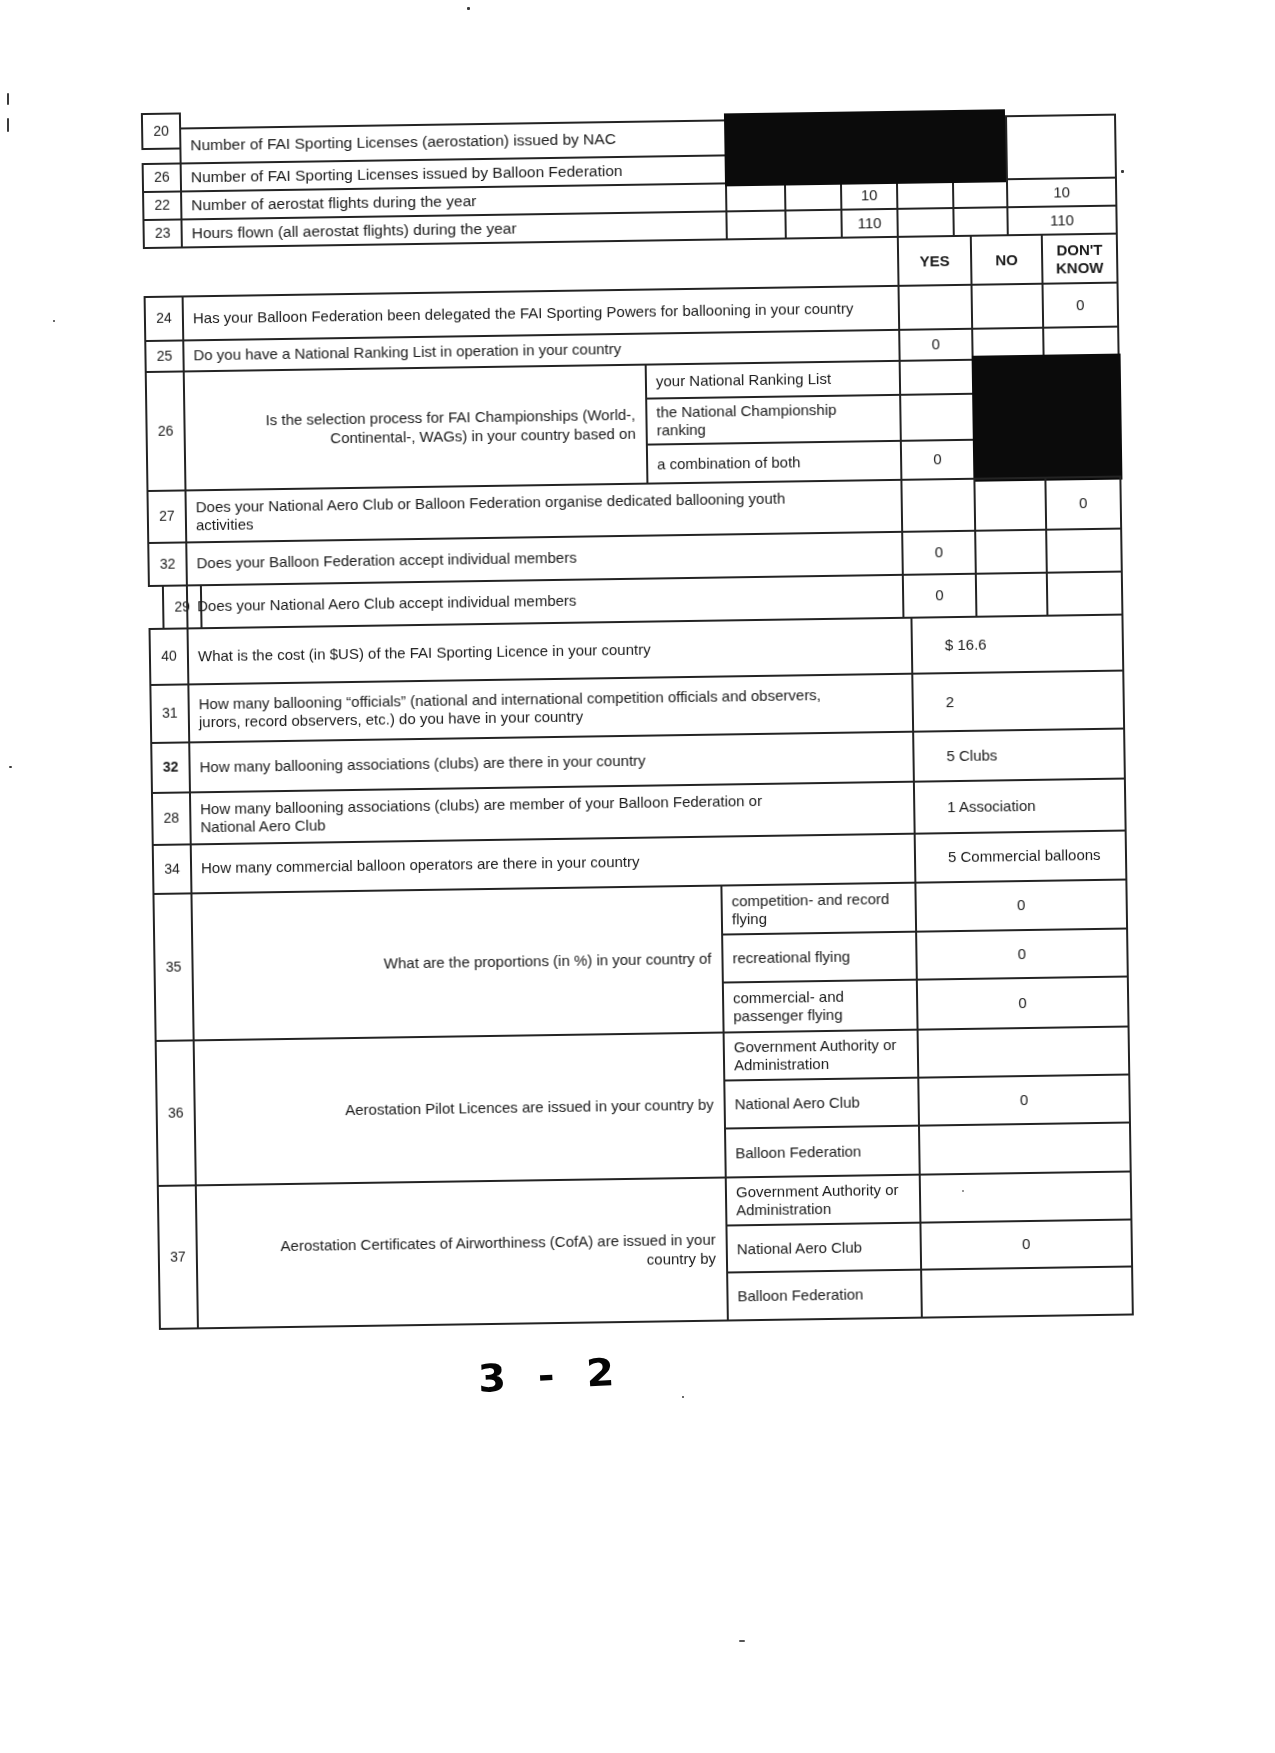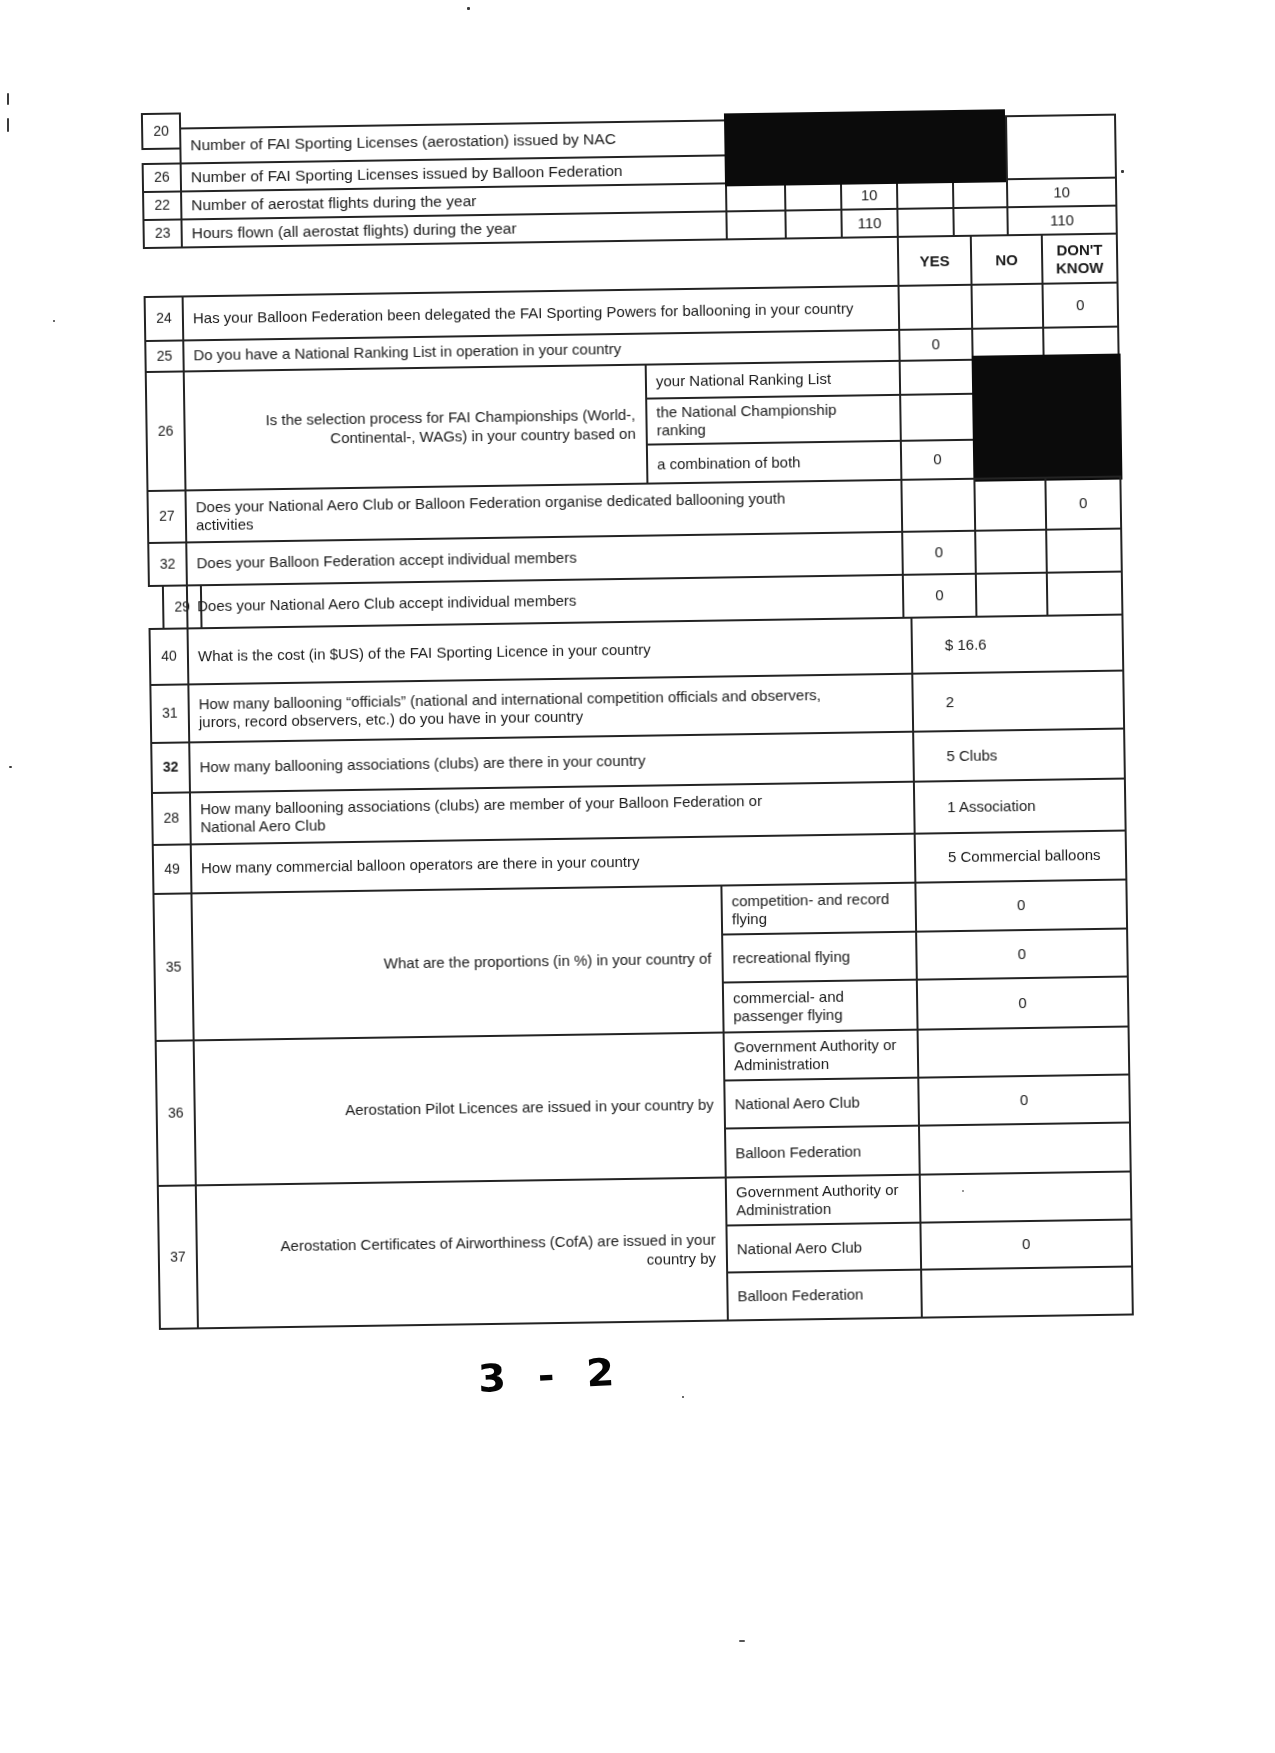--- a/index.html
+++ b/index.html
@@ -161,21 +161,21 @@
     <div class="c num" style="left:150px;top:742px;width:40px;height:52px;font-weight:bold;">32</div>
     <div class="c ql" style="left:188px;top:742px;width:726px;height:52px;">How many ballooning associations (clubs) are there in your country</div>
     <div class="c ans" style="left:912px;top:742px;width:213px;height:52px;">5 Clubs</div>
 
     <div class="c num" style="left:150px;top:792px;width:40px;height:54px;">28</div>
     <div class="c ql" style="left:188px;top:792px;width:726px;height:54px;">
         <span style="max-width:610px;">How many ballooning associations (clubs) are member of your Balloon Federation or National Aero Club</span>
       </div>
     <div class="c ans" style="left:912px;top:792px;width:213px;height:54px;">1 Association</div>
 
-    <div class="c num" style="left:150px;top:844px;width:40px;height:51px;">49</div>
+    <div class="c num" style="left:150px;top:844px;width:40px;height:51px;">34</div>
     <div class="c ql" style="left:188px;top:844px;width:726px;height:51px;">How many commercial balloon operators are there in your country</div>
     <div class="c ans" style="left:912px;top:844px;width:213px;height:51px;">5 Commercial balloons</div>
 
     <div class="c num" style="left:150px;top:893px;width:40px;height:149px;">35</div>
     <div class="c qr" style="left:188px;top:893px;width:532px;height:149px;">What are the proportions (in %) in your country of</div>
     <div class="c opt" style="left:718px;top:893px;width:196px;height:51px;">
         <span style="max-width:165px;">competition- and record flying</span>
       </div>
     <div class="c opt" style="left:718px;top:942px;width:196px;height:50px;">recreational flying</div>
     <div class="c opt" style="left:718px;top:990px;width:196px;height:52px;">

